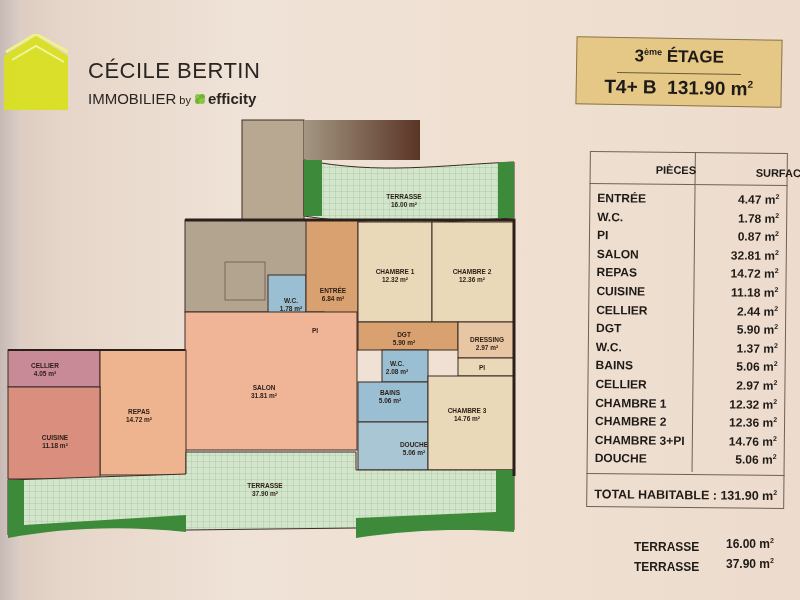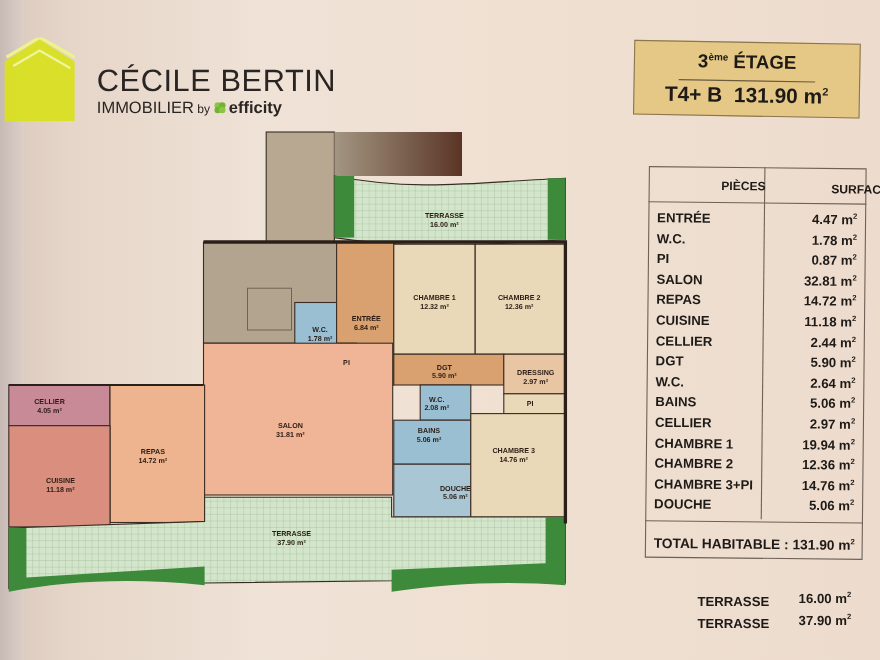--- a/index.html
+++ b/index.html
@@ -3,21 +3,21 @@
 <meta charset="utf-8">
 <style>
   html,body{margin:0;padding:0;}
   body{width:800px;height:600px;overflow:hidden;position:relative;
     background:linear-gradient(90deg,#d9c8bb 0%,#e6d6c9 8%,#efe2d6 30%,#efe0d2 60%,#eddccd 100%);
     font-family:"Liberation Sans",sans-serif;color:#1e1a17;}
   .page-edge{position:absolute;left:0;top:0;width:22px;height:600px;background:linear-gradient(90deg,#c7b9b4,#ddd0c8);}
   
   .logo{position:absolute;left:0;top:14px;}
   .logo-mark{position:absolute;left:4px;top:20px;width:64px;height:76px;}
-  .brand-name{position:absolute;left:88px;top:44px;font-size:28px;letter-spacing:0.5px;color:#2a2522;white-space:nowrap;}
+  .brand-name{position:absolute;left:88px;top:44px;font-size:22px;letter-spacing:0.5px;color:#2a2522;white-space:nowrap;}
   .brand-sub{position:absolute;left:88px;top:76px;font-size:15px;color:#2a2522;white-space:nowrap;}
   .brand-sub .by{font-size:11px;margin:0 3px;}
   .brand-sub .eff{font-weight:bold;}
   .eff-icon{display:inline-block;width:12px;height:12px;vertical-align:-1px;margin-right:2px;}
   
   .title-box{position:absolute;left:576px;top:38px;width:206px;height:68px;background:#e6c886;border:1.5px solid #8b7650;transform:rotate(1deg);box-sizing:border-box;}
   .title-line1{position:absolute;left:0;right:0;top:8px;text-align:center;font-weight:bold;font-size:17px;}
   .title-line1 sup{font-size:9px;}
   .title-sep{position:absolute;left:40px;right:40px;top:34px;border-top:1px solid #6b5a3c;}
   .title-line2{position:absolute;left:0;right:0;top:38px;text-align:center;font-weight:bold;font-size:19px;}
@@ -101,33 +101,33 @@
       <div class="row" style="top: 151.6px;">
         <span class="nm">CELLIER</span>
         <span class="val"><span>2.44 m</span><sup>2</sup></span>
       </div>
       <div class="row" style="top: 170.2px;">
         <span class="nm">DGT</span>
         <span class="val"><span>5.90 m</span><sup>2</sup></span>
       </div>
       <div class="row" style="top: 188.8px;">
         <span class="nm">W.C.</span>
-        <span class="val"><span>2.64 m</span><sup>2</sup></span>
+        <span class="val"><span>1.37 m</span><sup>2</sup></span>
       </div>
       <div class="row" style="top: 207.4px;">
         <span class="nm">BAINS</span>
         <span class="val"><span>5.06 m</span><sup>2</sup></span>
       </div>
       <div class="row" style="top: 226px;">
         <span class="nm">CELLIER</span>
         <span class="val"><span>2.97 m</span><sup>2</sup></span>
       </div>
       <div class="row" style="top: 244.6px;">
         <span class="nm">CHAMBRE 1</span>
-        <span class="val"><span>19.94 m</span><sup>2</sup></span>
+        <span class="val"><span>12.32 m</span><sup>2</sup></span>
       </div>
       <div class="row" style="top: 263.2px;">
         <span class="nm">CHAMBRE 2</span>
         <span class="val"><span>12.36 m</span><sup>2</sup></span>
       </div>
       <div class="row" style="top: 281.8px;">
         <span class="nm">CHAMBRE 3+PI</span>
         <span class="val"><span>14.76 m</span><sup>2</sup></span>
       </div>
       <div class="row" style="top: 300.4px;">

